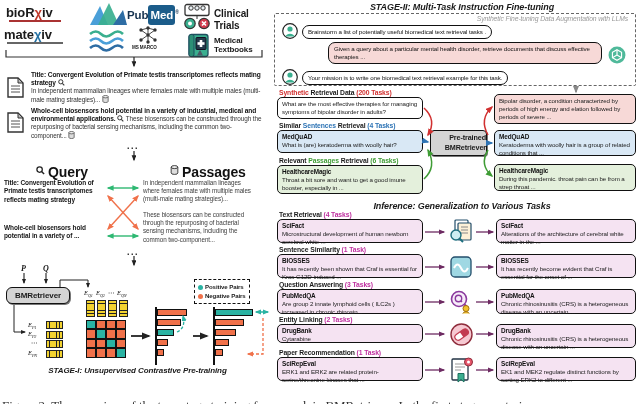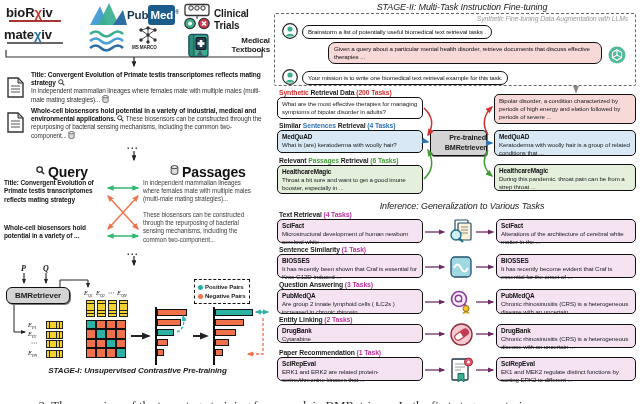--- a/index.html
+++ b/index.html
@@ -1,27 +1,27 @@
 <!DOCTYPE html>
 <html><head>
 <meta charset="utf-8">
 <style>
   * { margin:0; padding:0; box-sizing:border-box; }
   html,body { background:#fff; }
   .fig { position:relative; width:640px; height:404px; background:#fff; overflow:hidden;
-         font-family:"Liberation Sans", sans-serif; color:#1a1a1a; letter-spacing:-0.1px;border-radius:25px; }
+         font-family:"Liberation Sans", sans-serif; color:#1a1a1a; letter-spacing:-0.1px; }
   .abs { position:absolute; }
   .overlay { position:absolute; left:0; top:0; pointer-events:none; }
   .b { font-weight:bold; }
   .it { font-style:italic; }
   .serif { font-family:"Liberation Serif", serif; }
   .c-red { color:#d13030; } .c-blue { color:#2e74b5; } .c-green { color:#3f9c35; }
   .c-mag { color:#bf2f9f; } .c-chi-red { color:#c0392b; } .c-chi-blue { color:#2471a3; }
   .logo-bar { position:absolute; height:2px; }
-  .stage-title { font-style:italic; font-weight:normal; font-size:9px; text-align:center; }
+  .stage-title { font-style:italic; font-weight:bold; font-size:9px; text-align:center; }
   .sec-caption { font-style:italic; font-weight:bold; font-size:8px; text-align:center; }
   .doc-text { font-size:6.4px; line-height:1.24; color:#333; }
   .doc-text .t { font-weight:bold; color:#111; font-size:6.6px; }
   .dots { font-size:9px; font-weight:bold; letter-spacing:1.5px; color:#222; }
   .hdr { font-weight:bold; font-size:14px; color:#111; }
   .qtxt { font-size:6.5px; font-weight:bold; line-height:1.3; color:#151515; }
   .ptxt { font-size:6.3px; line-height:1.3; color:#404040; }
   .bubble { position:absolute; background:#fff; border:1px solid #111; border-radius:7px;
             padding:2px 5px; font-size:6.2px; line-height:1.3; color:#111; }
   .bubble.pink { background:#f7d9d7; }
@@ -116,21 +116,21 @@
   <div class="abs b" style="left:214px;top:8px;width:46px;font-size:10px;line-height:1.15;">Clinical Trials</div>
 
   <svg class="abs" style="left:187px;top:33px;" width="24" height="25" viewBox="0 0 24 25">
     <rect x="2" y="1.5" width="19" height="22" rx="2.5" fill="#3aaf8f" stroke="#1d4e5e" stroke-width="1.3"></rect>
     <rect x="2" y="1.5" width="5" height="22" rx="2" fill="#2c8f75" stroke="#1d4e5e"></rect>
     <rect x="9" y="4.5" width="10" height="12" rx="1" fill="#24394a" stroke="#112"></rect>
     <rect x="12.7" y="7" width="2.6" height="7" fill="#fff"></rect>
       <rect x="10.5" y="9.2" width="7" height="2.6" fill="#fff"></rect>
     <path d="M12.5,17.5 l-2.5,5 h6 l-2.5,-5 Z" fill="#4a5a66"></path>
   </svg>
-  <div class="abs b" style="left:214px;top:36px;width:56px;font-size:8px;line-height:1.15;text-align:right;">Medical Textbooks</div>
+  <div class="abs b" style="left:214px;top:36px;width:56px;font-size:8px;line-height:1.15;">Medical Textbooks</div>
 
   <svg class="abs" style="left:7px;top:77px;" width="17" height="21" viewBox="0 0 17 21">
     <path d="M1,1 h10 l5,5 v14 h-15 Z" fill="#fff" stroke="#333" stroke-width="1.4"></path>
     <path d="M11,1 l5,5 h-5 Z" fill="#bbb" stroke="#333"></path>
     <line x1="4" y1="9" x2="13" y2="9" stroke="#555"></line>
       <line x1="4" y1="12" x2="13" y2="12" stroke="#555"></line>
       <line x1="4" y1="15" x2="13" y2="15" stroke="#555"></line>
   </svg>
   <div class="abs doc-text" style="left:31px;top:71px;width:234px;">
     <span class="t">Title: Convergent Evolution of Primate testis transcriptomes reflects mating strategy</span>

